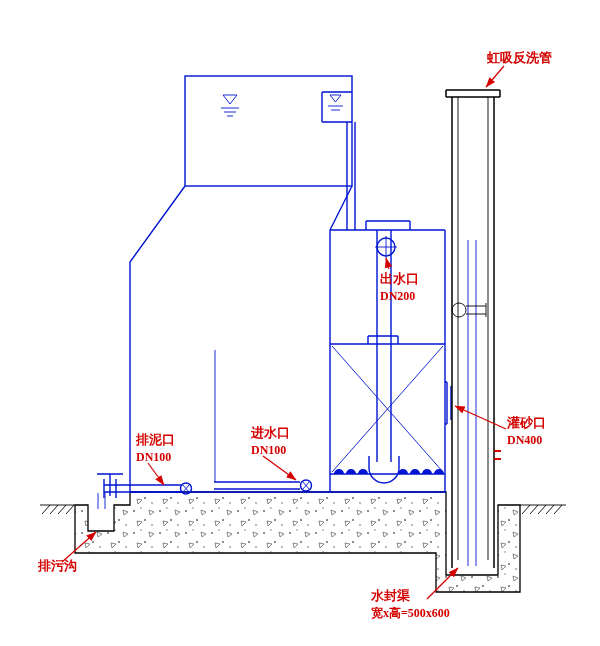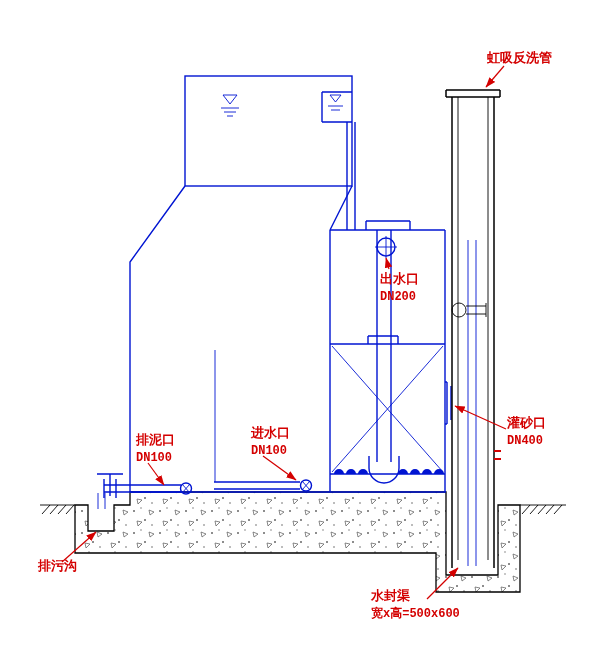--- a/index.html
+++ b/index.html
@@ -1,17 +1,17 @@
 <!DOCTYPE html>
 <html><head>
 <meta charset="utf-8">
 <style>
   html,body{margin:0;padding:0;background:#fff;}
   .stage{position:relative;width:600px;height:646px;background:#fff;overflow:hidden;
-         font-family:Liberation Mono, monospace;}
+         font-family:Liberation Serif, serif;}
   svg{display:block;}
   .b {stroke:#0014d2;stroke-width:1.4;fill:none;}
   .bt{stroke:#0014d2;stroke-width:0.9;fill:none;}
   .bf{fill:#0014d2;stroke:none;}
   .k {stroke:#000000;stroke-width:1.5;fill:none;}
   .kt{stroke:#000000;stroke-width:0.9;fill:none;}
   .r {stroke:#d40000;stroke-width:1.2;fill:none;}
   .rf{stroke:#d40000;stroke-width:2.2;fill:none;}
   .conc{fill:url(#concrete);stroke:#000;stroke-width:1.3;}
   text.lbl {fill:#d40000;font-weight:bold;font-size:13px;}

